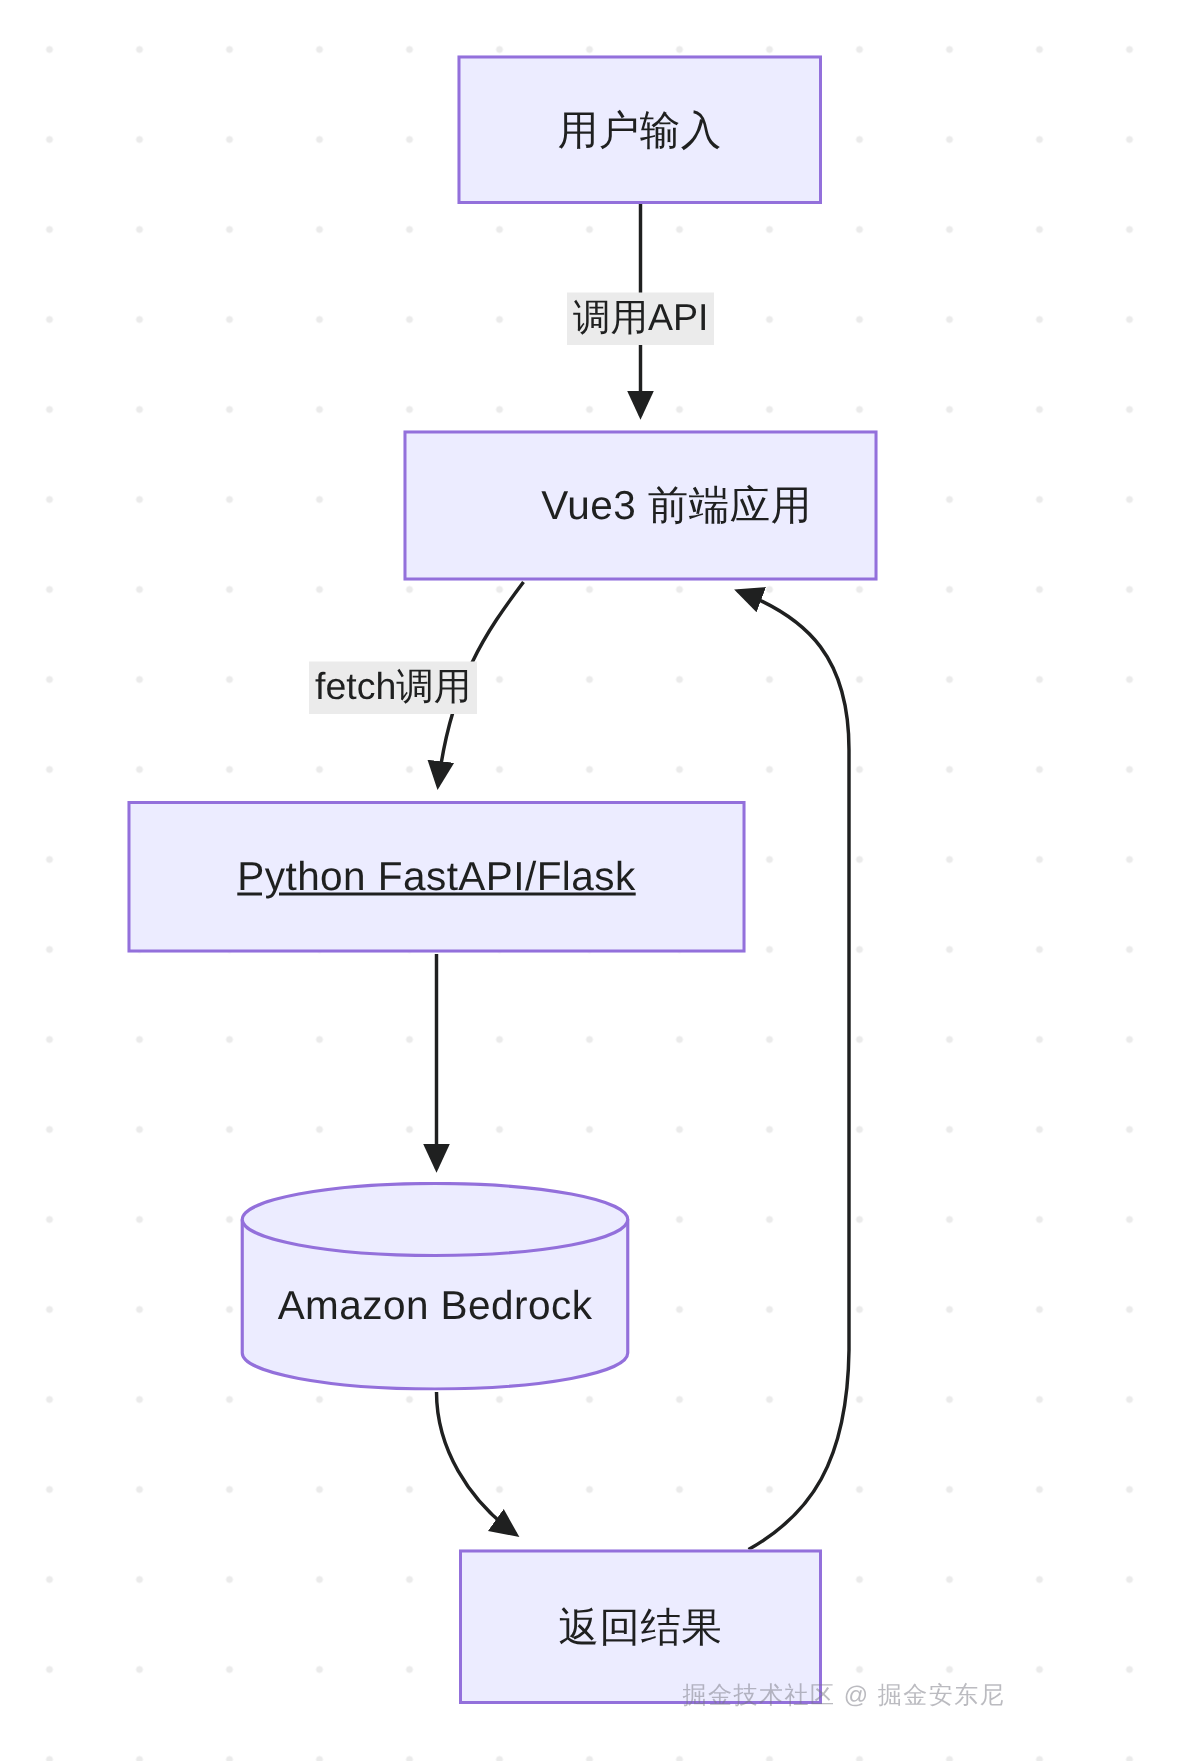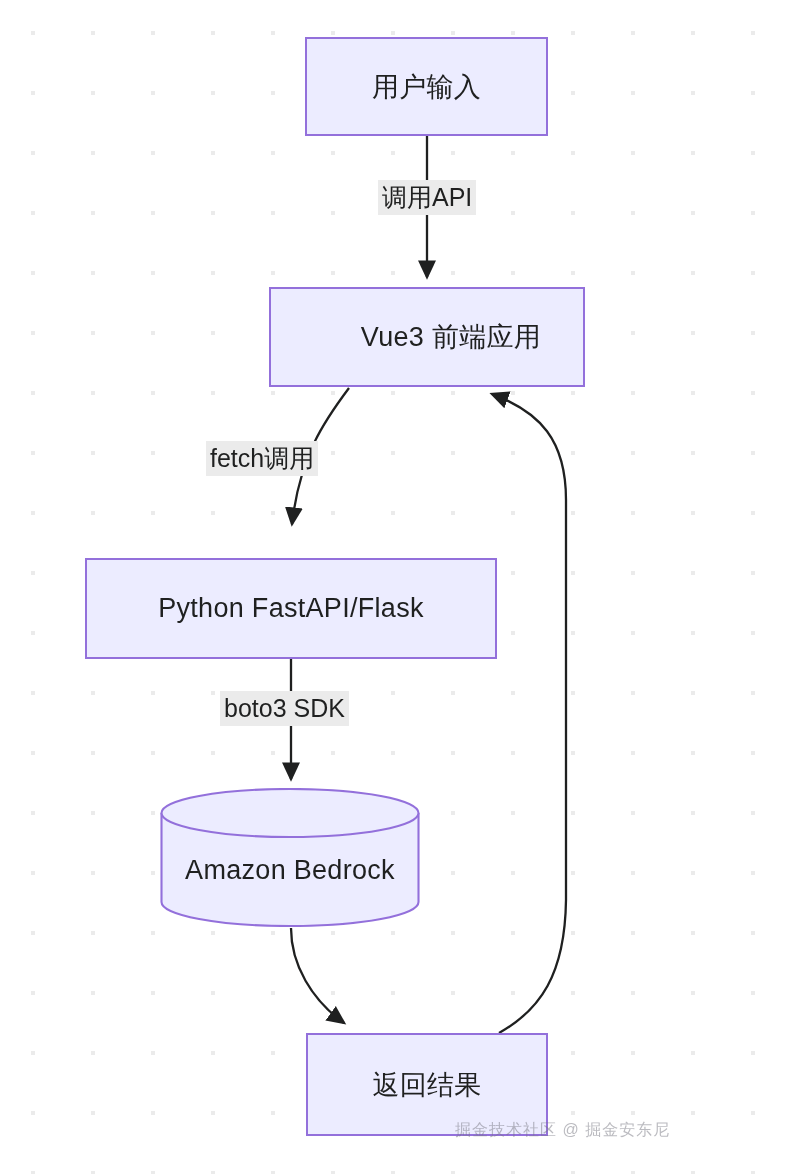--- a/index.html
+++ b/index.html
@@ -97,37 +97,36 @@
   </svg>
 
   <div class="node node-rect" style="left:305px; top:37px; width:243px; height:99px;">
     <span>用户输入</span>
   </div>
 
   <div class="node node-rect" style="left:269px; top:287px; width:316px; height:100px;padding-left:48px;">
     <span>Vue3 前端应用</span>
   </div>
 
-  <div class="node node-rect" style="left:85px; top:558px; width:412px; height:101px;">
+  <div class="node node-rect" style="left:85px; top:534px; width:412px; height:101px;text-decoration:underline;">
     <span>Python FastAPI/Flask</span>
   </div>
 
   <div class="node node-rect" style="left:306px; top:1033px; width:242px; height:103px;">
     <span>返回结果</span>
   </div>
 
   <div class="node node-cyl" style="left:160px; top:788px; width:260px; height:139px;">
     <svg class="cyl-svg" width="260" height="139" viewBox="0 0 260 139" xmlns="http://www.w3.org/2000/svg">
       <path d="M 1.5 25 L 1.5 114 A 128.5 24 0 0 0 258.5 114 L 258.5 25" fill="#ececff" stroke="#9370db" stroke-width="2.1"></path>
       <ellipse cx="130" cy="25" rx="128.5" ry="24" fill="#ececff" stroke="#9370db" stroke-width="2.1"></ellipse>
     </svg>
     <span class="cyl-label" style="padding-top:26px;">Amazon Bedrock</span>
   </div>
 
-  <div class="edge-label" style="left:378px; top:180px;text-align:center;">调用API</div>
+  <div class="edge-label" style="left:378px; top:195px;text-align:center;">调用API</div>
 
   <div class="edge-label" style="left:206px; top:441px;">fetch调用</div>
 
-  <div class="edge-label" style="left:220px; top:691px;">boto3 SDK</div>
 
   <div class="watermark" style="left:455px; top:1120px;">掘金技术社区 @ 掘金安东尼</div>
 
 </div>
 
 </body></html>

